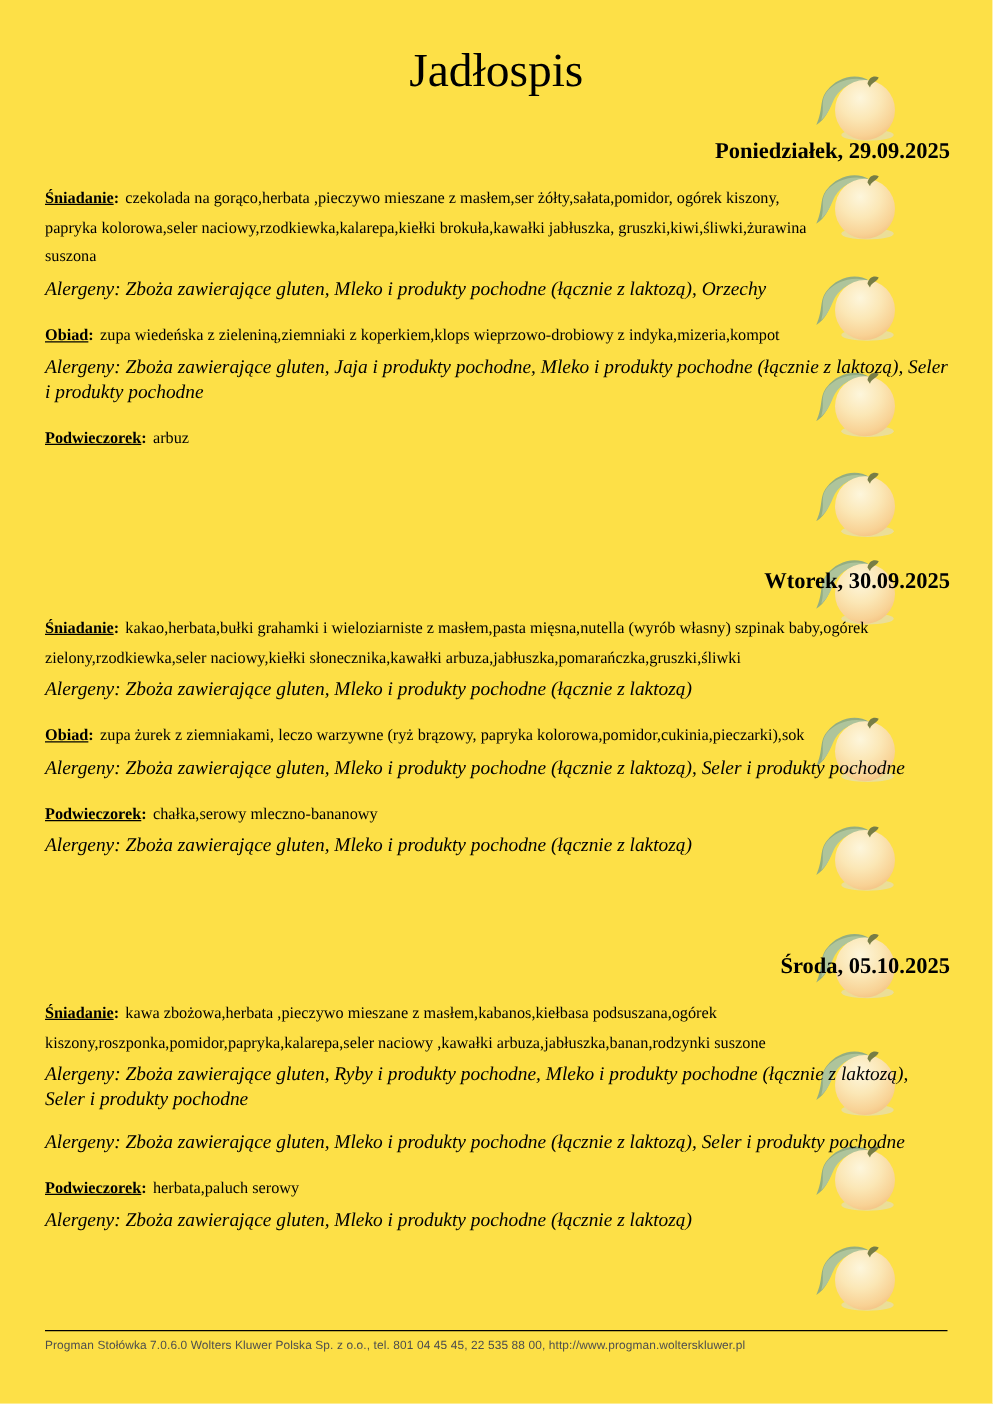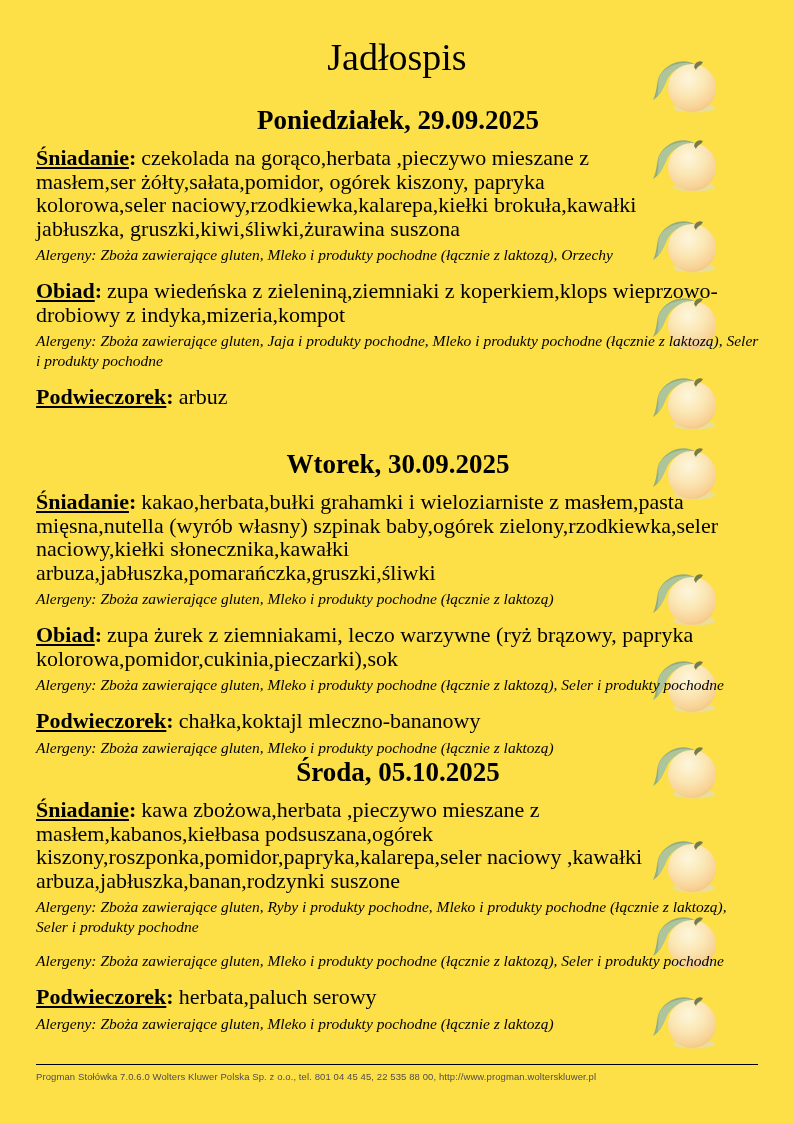--- a/index.html
+++ b/index.html
@@ -27,28 +27,28 @@
     position: absolute;
     left: 36px;
     width: 724px;
   }
   .day-1 { top: 106px; }
   .day-2 { top: 450px; }
   .day-3 { top: 758px; }
   .day-header {
     margin: 0 0 8px 0;
     width: 724px;
-    text-align: center;
-    font-size: 27px;
+    text-align: right;
+    font-size: 18px;
     font-weight: bold;
     line-height: 28px;
   }
   .meal {
     margin: 12px 0 0 0;
-    font-size: 22px;
+    font-size: 13px;
     line-height: 23.5px;
     max-width: 700px;
   }
   .meal.w-narrow { max-width: 620px; }
   .meal-label {
     font-weight: bold;
     text-decoration: underline;
   }
   .meal-colon {
     font-weight: bold;
@@ -162,21 +162,21 @@
 
   <section class="day-section day-2">
     <h2 class="day-header">Wtorek, 30.09.2025</h2>
 
     <p class="meal"><span class="meal-label">Śniadanie</span><span class="meal-colon">:</span><span class="meal-text">kakao,herbata,bułki grahamki i wieloziarniste z masłem,pasta mięsna,nutella (wyrób własny) szpinak baby,ogórek zielony,rzodkiewka,seler naciowy,kiełki słonecznika,kawałki arbuza,jabłuszka,pomarańczka,gruszki,śliwki</span></p>
     <p class="allergens">Alergeny: Zboża zawierające gluten, Mleko i produkty pochodne (łącznie z laktozą)</p>
 
     <p class="meal"><span class="meal-label">Obiad</span><span class="meal-colon">:</span><span class="meal-text">zupa żurek z ziemniakami, leczo warzywne (ryż brązowy, papryka kolorowa,pomidor,cukinia,pieczarki),sok</span></p>
     <p class="allergens">Alergeny: Zboża zawierające gluten, Mleko i produkty pochodne (łącznie z laktozą), Seler i produkty pochodne</p>
 
-    <p class="meal"><span class="meal-label">Podwieczorek</span><span class="meal-colon">:</span><span class="meal-text">chałka,koktajl mleczno-bananowy</span></p>
+    <p class="meal"><span class="meal-label">Podwieczorek</span><span class="meal-colon">:</span><span class="meal-text">chałka,serowy mleczno-bananowy</span></p>
     <p class="allergens">Alergeny: Zboża zawierające gluten, Mleko i produkty pochodne (łącznie z laktozą)</p>
   </section>
 
   <section class="day-section day-3">
     <h2 class="day-header">Środa, 05.10.2025</h2>
 
     <p class="meal"><span class="meal-label">Śniadanie</span><span class="meal-colon">:</span><span class="meal-text">kawa zbożowa,herbata ,pieczywo mieszane z masłem,kabanos,kiełbasa podsuszana,ogórek kiszony,roszponka,pomidor,papryka,kalarepa,seler naciowy ,kawałki arbuza,jabłuszka,banan,rodzynki suszone</span></p>
     <p class="allergens">Alergeny: Zboża zawierające gluten, Ryby i produkty pochodne, Mleko i produkty pochodne (łącznie z laktozą), Seler i produkty pochodne</p>
 
     <p class="allergens">Alergeny: Zboża zawierające gluten, Mleko i produkty pochodne (łącznie z laktozą), Seler i produkty pochodne</p>

